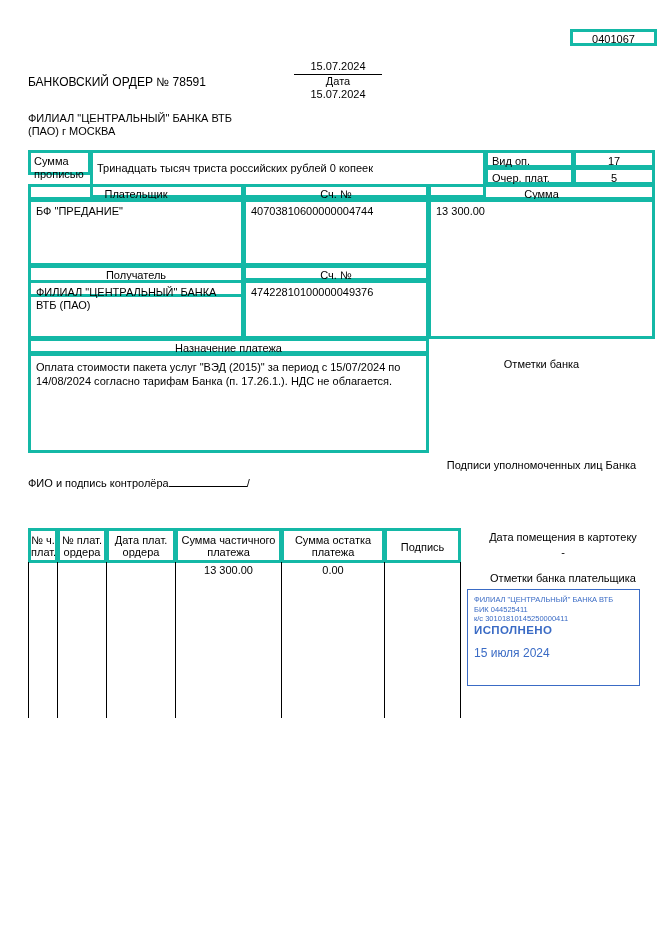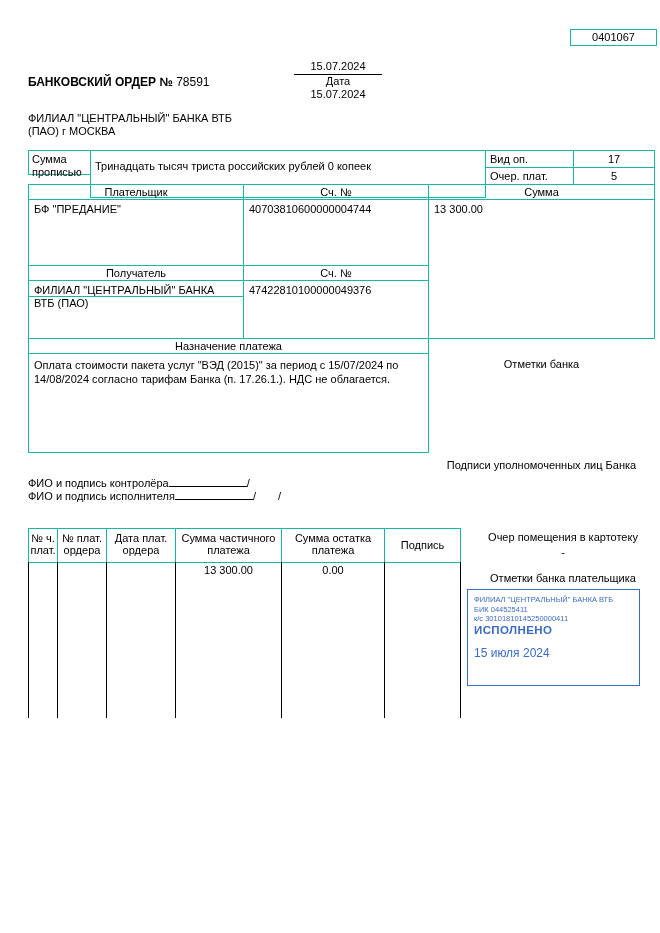--- a/index.html
+++ b/index.html
@@ -3,23 +3,23 @@
 <meta charset="utf-8">
 <style>
   * { margin:0; padding:0; box-sizing:border-box; }
   html,body { background:#e8e8e8; }
   body { font-family:"Liberation Sans", sans-serif; }
   .page {
     position:relative; width:660px; height:933px; margin:0 auto;
     background:#ffffff; color:#000; font-size:11px; line-height:13px;
   }
   .abs { position:absolute; }
-  .b { border:1px solid #14b8a6; }
+  .b { border:3px solid #14b8a6; }
   .tc { text-align:center; }
-  .bold { font-weight:bold; }
+  .bold { font-weight:normal; }
   .sig-line { display:inline-block; border-bottom:1px solid #000; height:11px; vertical-align:baseline; }
   .sig-gap { display:inline-block; height:11px; }
   .vline { width:0; border-left:1px solid #000; }
   .stamp {
     border:1px solid #3a6bc5; color:#3a6bc5; padding:5px 6px;
   }
   .stamp .small { font-size:7.5px; line-height:9.5px; }
   .stamp .status { font-weight:bold; font-size:11.5px; letter-spacing:0.4px; }
   .stamp .sdate { margin-top:10px; font-size:12px; }
 </style>
@@ -68,23 +68,20 @@
 
   <div class="abs b" style="left:28px;top:280px;width:216px;height:59px;padding:3px 5px">ФИЛИАЛ "ЦЕНТРАЛЬНЫЙ" БАНКА ВТБ (ПАО)</div>
   <div class="abs b" style="left:243px;top:280px;width:186px;height:59px;padding:3px 5px">47422810100000049376</div>
 
   <div class="abs b tc" style="left:28px;top:338px;width:401px;height:16px;line-height:14px">Назначение платежа</div>
   <div class="abs b" style="left:28px;top:353px;width:401px;height:100px;padding:4px 5px;line-height:14px">Оплата стоимости пакета услуг "ВЭД (2015)" за период с 15/07/2024 по 14/08/2024 согласно тарифам Банка (п. 17.26.1.). НДС не облагается.</div>
 
   <div class="abs tc" style="left:428px;top:358px;width:227px;height:14px">Отметки банка</div>
   <div class="abs tc" style="left:428px;top:459px;width:227px;height:14px">Подписи уполномоченных лиц Банка</div>
 
-  <div class="abs" style="left:28px;top:489px">
-    <span>ФИО и подпись исполнителя</span><span class="sig-line" style="width:78px"></span><span>/</span><span class="sig-gap" style="width:22px"></span><span>/</span>
-  </div>
   <div class="abs" style="left:28px;top:476px">
     <span>ФИО и подпись контролёра</span><span class="sig-line" style="width:78px"></span><span>/</span>
   </div>
 
   <div class="abs b tc" style="left:28px;top:528px;width:30px;height:35px;line-height:12px;padding-top:3px">№ ч. плат.</div>
   <div class="abs b tc" style="left:57px;top:528px;width:50px;height:35px;line-height:12px;padding-top:3px">№ плат. ордера</div>
   <div class="abs b tc" style="left:106px;top:528px;width:70px;height:35px;line-height:12px;padding-top:3px">Дата плат. ордера</div>
   <div class="abs b tc" style="left:175px;top:528px;width:107px;height:35px;line-height:12px;padding-top:3px">Сумма частичного платежа</div>
   <div class="abs b tc" style="left:281px;top:528px;width:104px;height:35px;line-height:12px;padding-top:3px">Сумма остатка платежа</div>
   <div class="abs b tc" style="left:384px;top:528px;width:77px;height:35px;line-height:32px">Подпись</div>
@@ -93,21 +90,21 @@
   <div class="abs vline" style="left:57px;top:562px;height:156px"></div>
   <div class="abs vline" style="left:106px;top:562px;height:156px"></div>
   <div class="abs vline" style="left:175px;top:562px;height:156px"></div>
   <div class="abs vline" style="left:281px;top:562px;height:156px"></div>
   <div class="abs vline" style="left:384px;top:562px;height:156px"></div>
   <div class="abs vline" style="left:460px;top:562px;height:156px"></div>
 
   <div class="abs tc" style="left:175px;top:564px;width:107px">13 300.00</div>
   <div class="abs tc" style="left:281px;top:564px;width:104px">0.00</div>
 
-  <div class="abs tc" style="left:470px;top:531px;width:186px">Очер помещения в картотеку</div>
+  <div class="abs tc" style="left:470px;top:531px;width:186px">Дата помещения в картотеку</div>
   <div class="abs tc" style="left:470px;top:546px;width:186px">-</div>
   <div class="abs tc" style="left:470px;top:572px;width:186px">Отметки банка плательщика</div>
 
   <div class="abs stamp" style="left:467px;top:589px;width:173px;height:97px">
     <div class="small">ФИЛИАЛ "ЦЕНТРАЛЬНЫЙ" БАНКА ВТБ</div>
     <div class="small">БИК 044525411</div>
     <div class="small">к/с 30101810145250000411</div>
     <div class="status">ИСПОЛНЕНО</div>
     <div class="sdate">15 июля 2024</div>
   </div>

